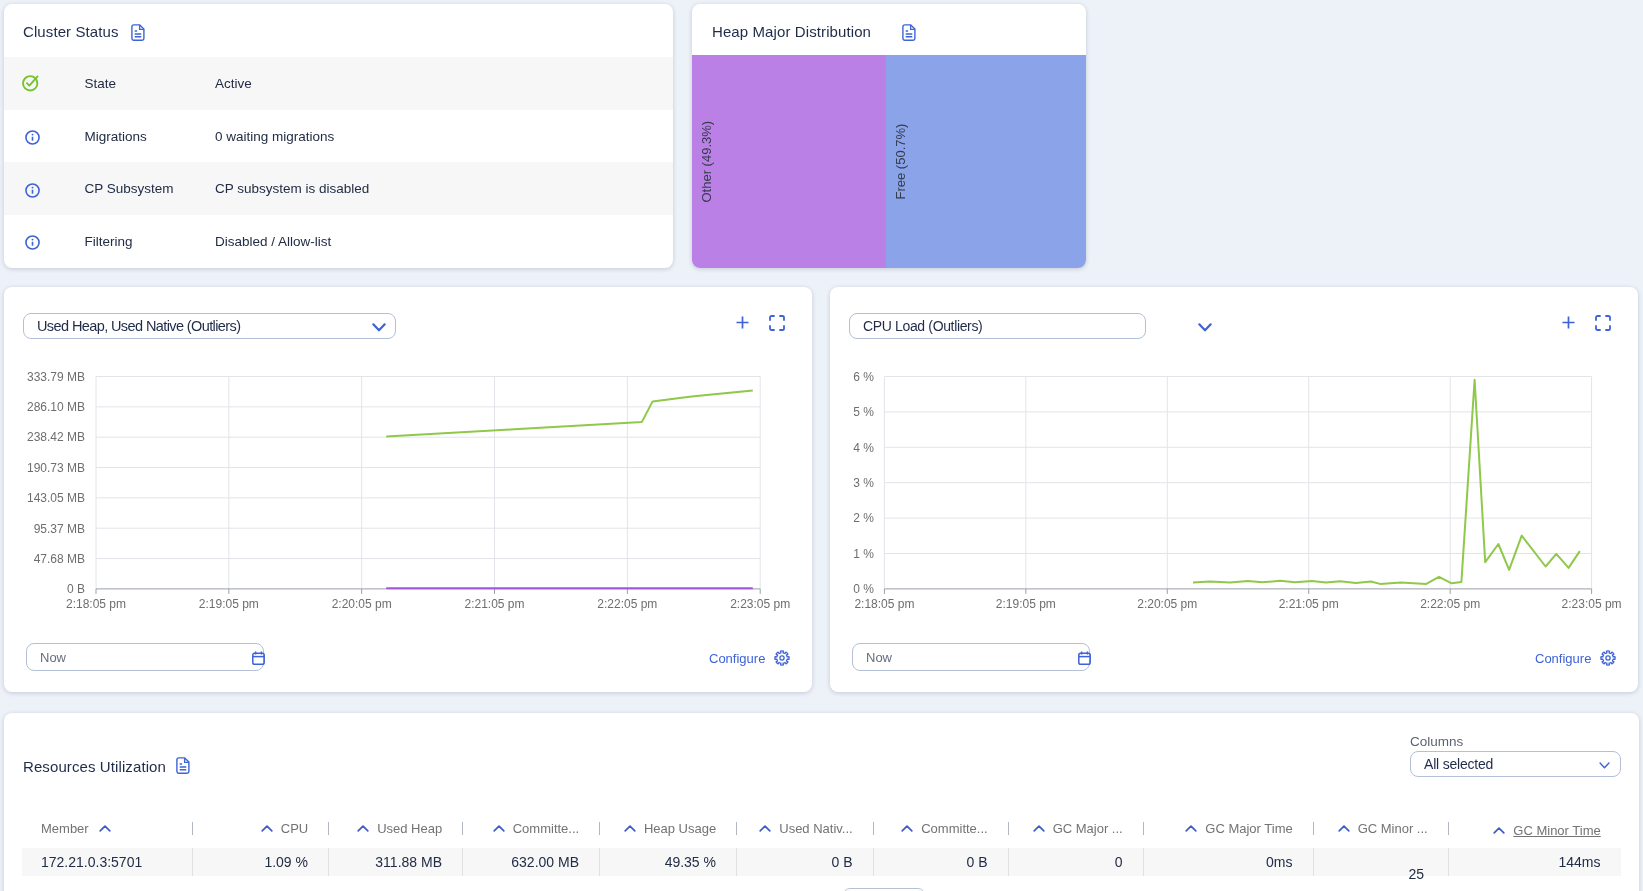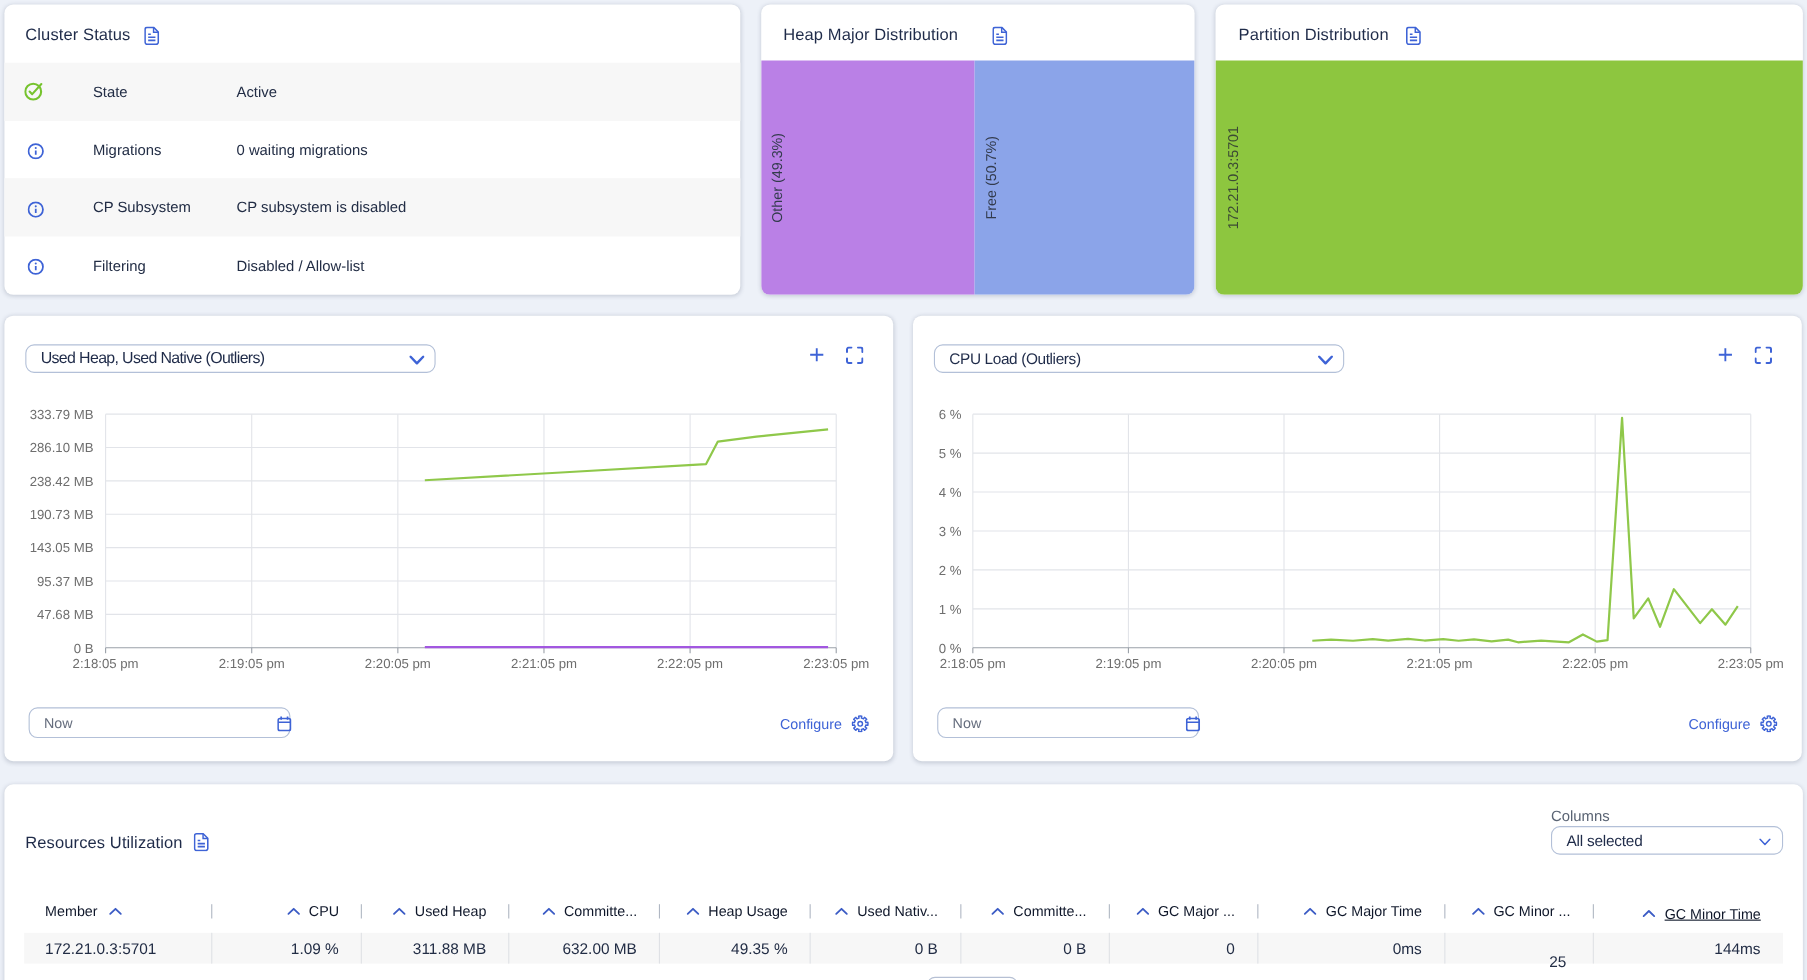--- a/index.html
+++ b/index.html
@@ -3,21 +3,21 @@
 *{margin:0;padding:0;box-sizing:border-box}
 body{font-family:"Liberation Sans",sans-serif;background:#edf1f8;}
 #page{position:relative;width:1643px;height:891px;background:#edf1f8;overflow:hidden;font-family:"Liberation Sans",sans-serif;}
 .card{position:absolute;background:#fff;border-radius:8px;box-shadow:0 1px 4px rgba(48,63,92,.22);}
 .abs{position:absolute;}
 .title{position:absolute;font-size:15px;color:#1f2b49;letter-spacing:.1px;}
 .vlabel{position:absolute;writing-mode:vertical-rl;transform:rotate(180deg);font-size:13px;color:#333b4d;white-space:nowrap;}
 .sel{position:absolute;background:#fff;border:1px solid #b3c0d8;border-radius:8px;}
 .seltext{position:absolute;left:13px;top:50%;transform:translateY(-50%);font-size:15px;color:#1f2b49;white-space:nowrap;}
 .rowlabel{font-size:13.5px;color:#222d45;margin-left:36px;}
-.hcell{position:absolute;display:flex;align-items:center;font-size:13px;color:#0f172a;white-space:nowrap;}
+.hcell{position:absolute;display:flex;align-items:center;font-size:13px;color:#737373;white-space:nowrap;}
 .dcell{position:absolute;font-size:14px;color:#222d45;white-space:nowrap;}
 </style></head><body>
 <div id="page">
 <div class="card" style="left:4px;top:4px;width:669px;height:263.5px;">
       <div class="title" style="left:19px;top:19px;">Cluster Status</div>
       <svg class="abs" style="left:127px;top:20px" width="14" height="17" viewBox="0 0 14 17" fill="none">
 <path d="M2.8 0.9 h5.9 L12.9 5.1 V14.3 a1.9 1.9 0 0 1 -1.9 1.9 H2.8 a1.9 1.9 0 0 1 -1.9 -1.9 V2.8 A1.9 1.9 0 0 1 2.8 0.9 Z" stroke="#3e63d6" stroke-width="1.4"></path>
 <path d="M8.6 1.2 V5.3 H12.8" stroke="#3e63d6" stroke-width="1.3"></path>
 <path d="M3.7 7.1 h2.4 M3.7 9.9 h6.6 M3.7 12.7 h6.6" stroke="#3e63d6" stroke-width="1.5"></path>
 </svg>
@@ -61,30 +61,20 @@
       <div class="title" style="left:20px;top:19px;">Heap Major Distribution</div>
       <svg class="abs" style="left:210px;top:20px" width="14" height="17" viewBox="0 0 14 17" fill="none">
 <path d="M2.8 0.9 h5.9 L12.9 5.1 V14.3 a1.9 1.9 0 0 1 -1.9 1.9 H2.8 a1.9 1.9 0 0 1 -1.9 -1.9 V2.8 A1.9 1.9 0 0 1 2.8 0.9 Z" stroke="#3e63d6" stroke-width="1.4"></path>
 <path d="M8.6 1.2 V5.3 H12.8" stroke="#3e63d6" stroke-width="1.3"></path>
 <path d="M3.7 7.1 h2.4 M3.7 9.9 h6.6 M3.7 12.7 h6.6" stroke="#3e63d6" stroke-width="1.5"></path>
 </svg>
       <div class="abs" style="left:0;top:51px;width:194.2px;height:212.5px;background:#ba80e6;"></div>
       <div class="abs" style="left:194.2px;top:51px;width:199.8px;height:212.5px;background:#8ba4e9;"></div>
       <div class="vlabel" style="left:7px;top:51px;height:212.5px;display:flex;align-items:center;justify-content:center;">Other (49.3%)</div>
       <div class="vlabel" style="left:201px;top:51px;height:212.5px;display:flex;align-items:center;justify-content:center;">Free (50.7%)</div>
-    </div>
-    <div class="card" style="left:1105px;top:4px;width:534px;height:263.5px;overflow:hidden;">
-      <div class="title" style="left:21px;top:19px;">Partition Distribution</div>
-      <svg class="abs" style="left:173px;top:20px" width="14" height="17" viewBox="0 0 14 17" fill="none">
-<path d="M2.8 0.9 h5.9 L12.9 5.1 V14.3 a1.9 1.9 0 0 1 -1.9 1.9 H2.8 a1.9 1.9 0 0 1 -1.9 -1.9 V2.8 A1.9 1.9 0 0 1 2.8 0.9 Z" stroke="#3e63d6" stroke-width="1.4"></path>
-<path d="M8.6 1.2 V5.3 H12.8" stroke="#3e63d6" stroke-width="1.3"></path>
-<path d="M3.7 7.1 h2.4 M3.7 9.9 h6.6 M3.7 12.7 h6.6" stroke="#3e63d6" stroke-width="1.5"></path>
-</svg>
-      <div class="abs" style="left:0;top:51px;width:534px;height:212.5px;background:#8dc63f;"></div>
-      <div class="vlabel" style="left:8px;top:51px;height:212.5px;display:flex;align-items:center;justify-content:center;color:#3c4a35;">172.21.0.3:5701</div>
     </div>
     <div class="card" style="left:4px;top:287px;width:808px;height:405px;padding-left:24px;">
       <div class="sel" style="left:19px;top:26px;width:373px;height:25.5px;">
         <div class="seltext" style="font-size:14.5px;letter-spacing:-0.6px">Used Heap, Used Native (Outliers)</div>
         <svg class="abs" style="left:348px;top:8.8px" width="14" height="9" viewBox="0 0 14 9" fill="none">
 <path d="M1.3 1.3 L7 7.3 L12.7 1.3" stroke="#3e63d6" stroke-width="2.2" stroke-linecap="round" stroke-linejoin="round"></path>
 </svg>
       </div>
       <svg class="abs" style="left:732px;top:29px" width="13" height="13" viewBox="0 0 13 13" fill="none">
 <path d="M6.5 0.5 V12.5 M0.5 6.5 H12.5" stroke="#3e63d6" stroke-width="1.7"></path>
@@ -138,21 +128,21 @@
 <path d="M1 5.6 H12" stroke="#3e63d6" stroke-width="1.5"></path>
 </svg>
       </div>
       <div class="abs" style="left:705px;top:363.5px;font-size:13px;color:#3e63d6;">Configure</div>
       <svg class="abs" style="left:769.5px;top:363px" width="16" height="16" viewBox="0 0 16 16" fill="none">
 <path d="M6.56 1.05 A7.1 7.1 0 0 1 9.44 1.05 L9.07 2.81 A5.3 5.3 0 0 1 10.91 3.57 L11.90 2.07 A7.1 7.1 0 0 1 13.93 4.10 L12.43 5.09 A5.3 5.3 0 0 1 13.19 6.93 L14.95 6.56 A7.1 7.1 0 0 1 14.95 9.44 L13.19 9.07 A5.3 5.3 0 0 1 12.43 10.91 L13.93 11.90 A7.1 7.1 0 0 1 11.90 13.93 L10.91 12.43 A5.3 5.3 0 0 1 9.07 13.19 L9.44 14.95 A7.1 7.1 0 0 1 6.56 14.95 L6.93 13.19 A5.3 5.3 0 0 1 5.09 12.43 L4.10 13.93 A7.1 7.1 0 0 1 2.07 11.90 L3.57 10.91 A5.3 5.3 0 0 1 2.81 9.07 L1.05 9.44 A7.1 7.1 0 0 1 1.05 6.56 L2.81 6.93 A5.3 5.3 0 0 1 3.57 5.09 L2.07 4.10 A7.1 7.1 0 0 1 4.10 2.07 L5.09 3.57 A5.3 5.3 0 0 1 6.93 2.81 Z" stroke="#3e63d6" stroke-width="1.3" stroke-linejoin="round"></path>
 <circle cx="8" cy="8" r="2.1" stroke="#3e63d6" stroke-width="1.3"></circle>
 </svg>
     </div>
     <div class="card" style="left:830px;top:287px;width:808px;height:405px;">
-      <div class="sel" style="left:19px;top:26px;width:373px;height:25.5px;">
+      <div class="sel" style="left:19px;top:26px;width:297px;height:25.5px;">
         <div class="seltext" style="font-size:14px;letter-spacing:-0.35px">CPU Load (Outliers)</div>
         <svg class="abs" style="left:348px;top:8.8px" width="14" height="9" viewBox="0 0 14 9" fill="none">
 <path d="M1.3 1.3 L7 7.3 L12.7 1.3" stroke="#3e63d6" stroke-width="2.2" stroke-linecap="round" stroke-linejoin="round"></path>
 </svg>
       </div>
       <svg class="abs" style="left:732px;top:29px" width="13" height="13" viewBox="0 0 13 13" fill="none">
 <path d="M6.5 0.5 V12.5 M0.5 6.5 H12.5" stroke="#3e63d6" stroke-width="1.7"></path>
 </svg>
       <svg class="abs" style="left:764.5px;top:27.5px" width="16" height="16" viewBox="0 0 16 16" fill="none">
 <path d="M1 5 V2.6 A1.6 1.6 0 0 1 2.6 1 H5 M11 1 h2.4 A1.6 1.6 0 0 1 15 2.6 V5 M15 11 v2.4 A1.6 1.6 0 0 1 13.4 15 H11 M5 15 H2.6 A1.6 1.6 0 0 1 1 13.4 V11" stroke="#3e63d6" stroke-width="1.8" stroke-linecap="round"></path>

